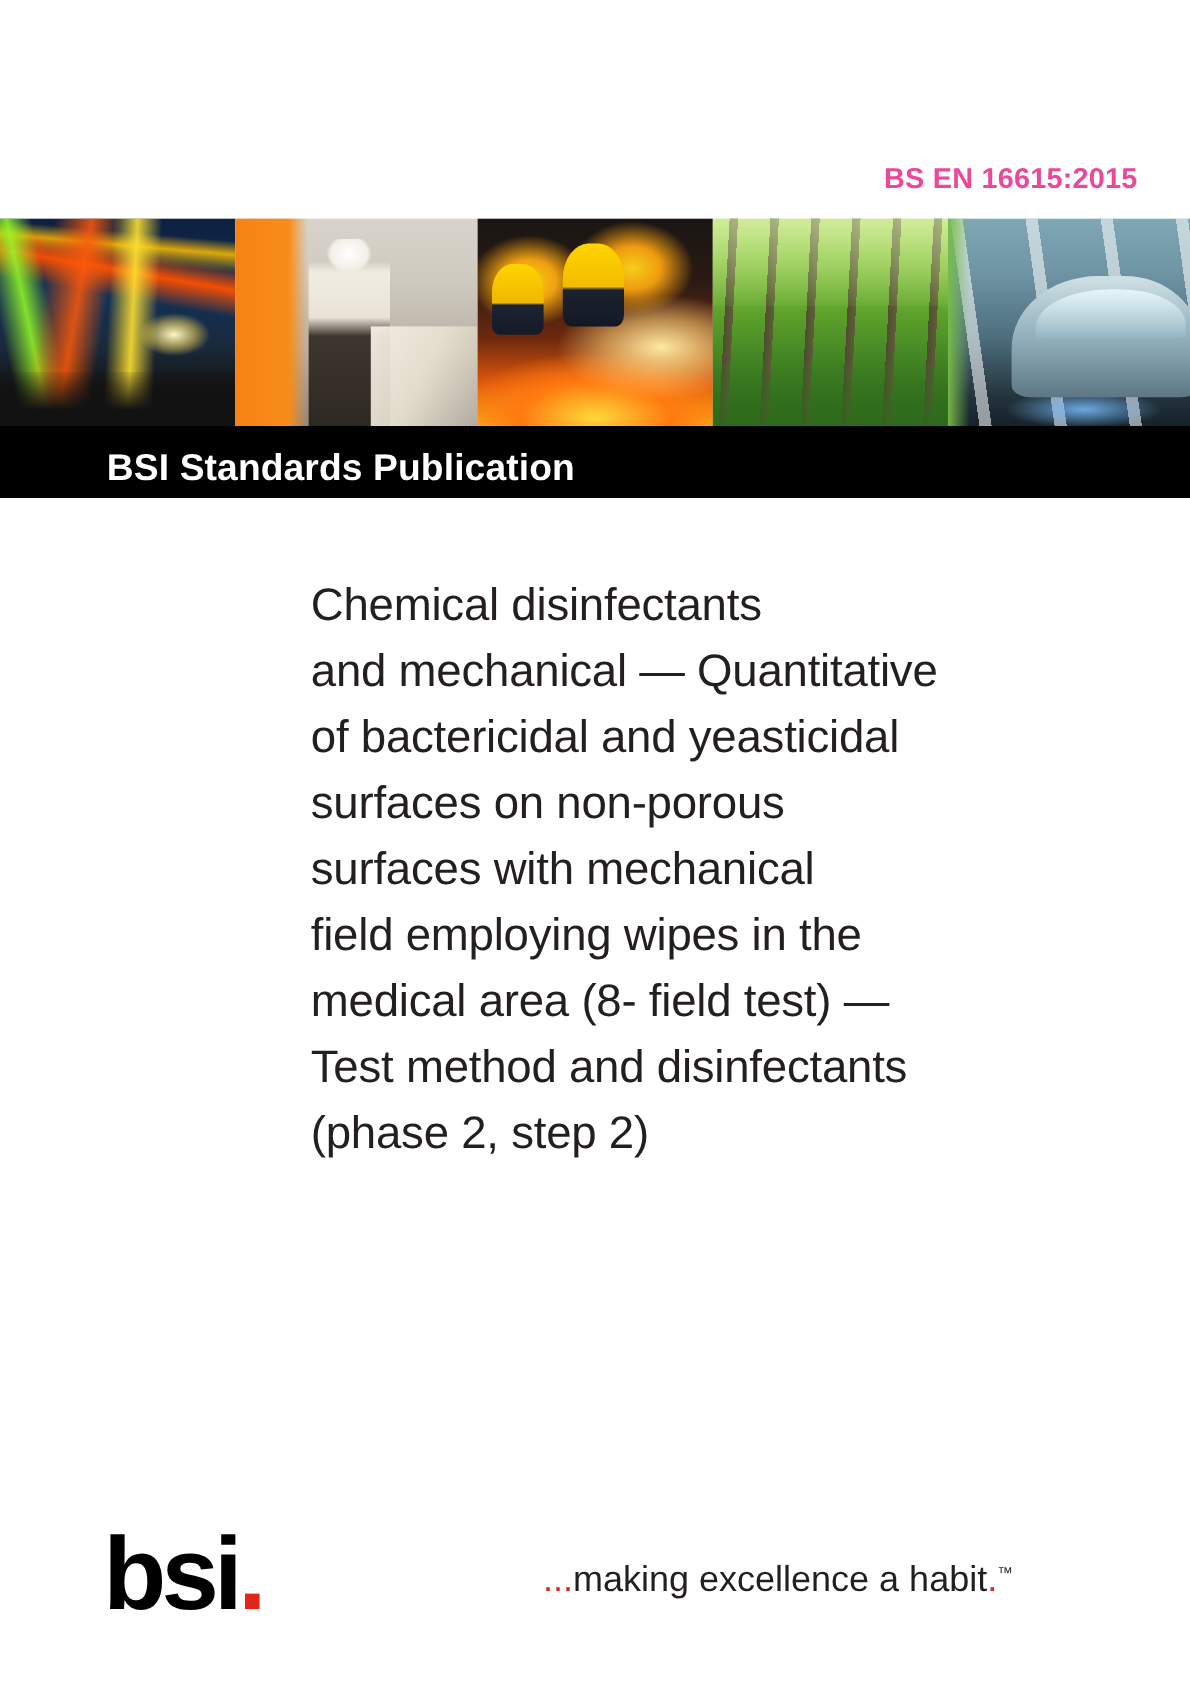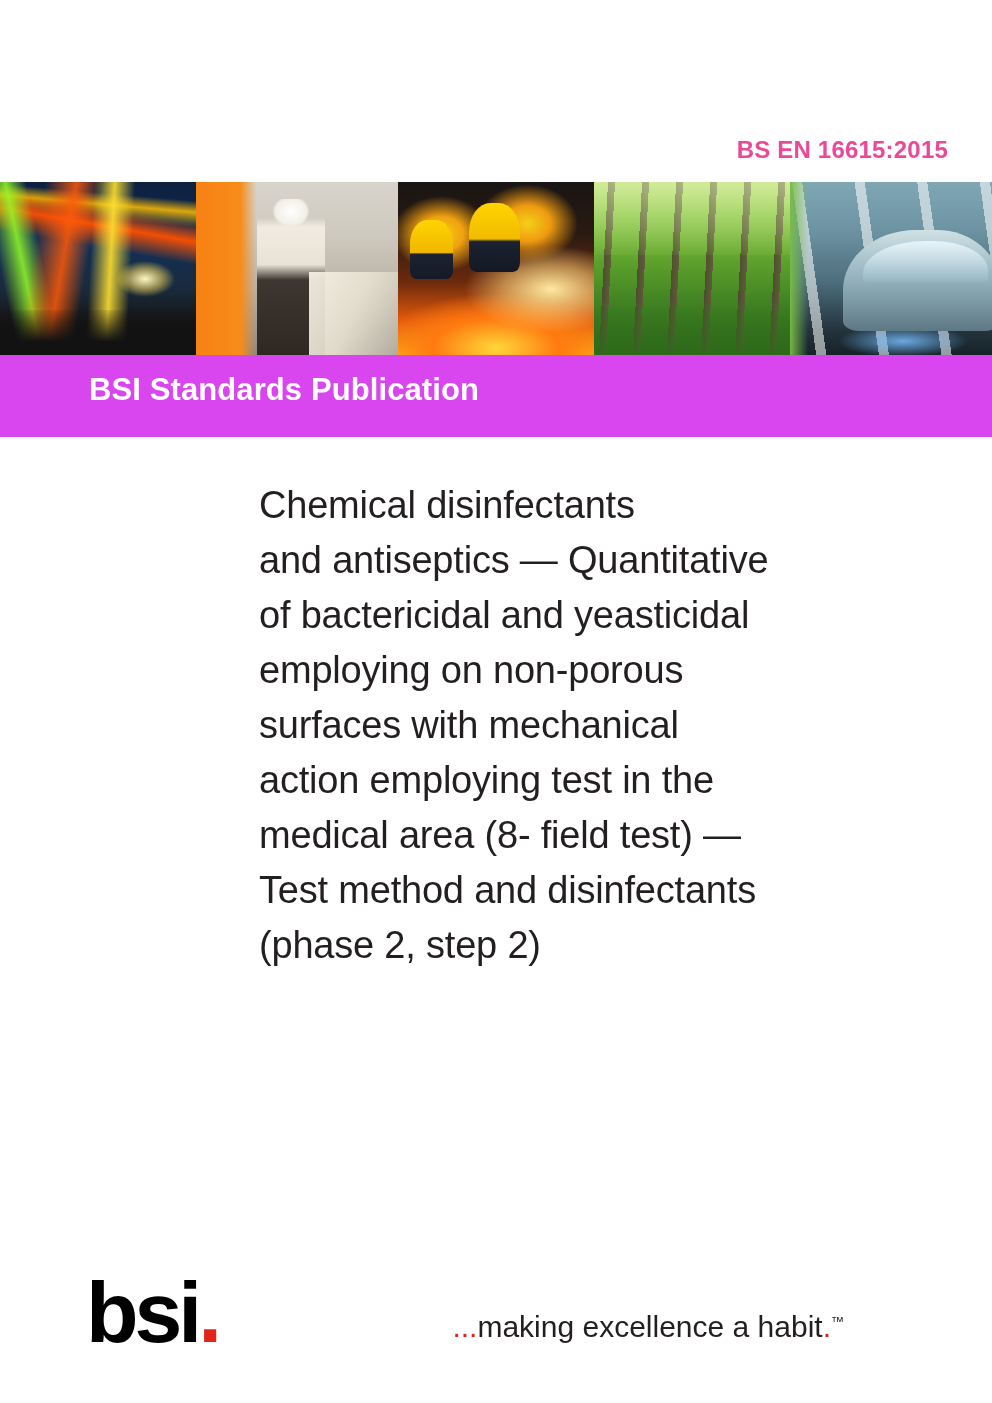--- a/index.html
+++ b/index.html
@@ -166,22 +166,22 @@
     background: linear-gradient(to bottom, rgba(235,248,252,0.9), rgba(150,185,200,0.5));
     border-radius: 50% 44% 6% 6% / 78% 70% 6% 6%;
   }
 
   
   .red-banner {
     position: absolute;
     left: 0;
     top: 355px;
     width: 992px;
-    height: 82px;
-    background: #d946ef;
+    height: 60px;
+    background: #000000;
   }
   .red-banner-text {
     position: absolute;
     left: 89px;
     top: 17px;
     font-size: 31px;
     font-weight: bold;
     color: #ffffff;
     letter-spacing: 0.1px;
     white-space: nowrap;
@@ -222,21 +222,21 @@
     letter-spacing: -4px;
     white-space: nowrap;
   }
   .bsi-logo .dot {
     color: #e1251b;
     letter-spacing: 0;
   }
   .tagline {
     position: absolute;
     right: 40px;
-    bottom: 60px;
+    bottom: 70px;
     font-size: 30px;
     line-height: 32px;
     color: #231f20;
     white-space: nowrap;
   }
   .tagline .lead-dots { color: #e1251b; }
   .tagline .end-dot { color: #e1251b; }
   .tagline .tm {
     font-size: 13px;
     vertical-align: super;
@@ -255,25 +255,25 @@
   <div class="photo-panel p4"></div>
   <div class="photo-panel p5"></div>
 </div>
 
 <div class="red-banner">
   <div class="red-banner-text">BSI Standards Publication</div>
 </div>
 
 <div class="title-block">
   <div class="title-line">Chemical disinfectants</div>
-  <div class="title-line">and antiseptics — Quantitative</div>
+  <div class="title-line">and mechanical — Quantitative</div>
   <div class="title-line">of bactericidal and yeasticidal</div>
-  <div class="title-line">employing on non-porous</div>
+  <div class="title-line">surfaces on non-porous</div>
   <div class="title-line">surfaces with mechanical</div>
-  <div class="title-line">action employing test in the</div>
+  <div class="title-line">field employing wipes in the</div>
   <div class="title-line">medical area (8- field test) —</div>
   <div class="title-line">Test method and disinfectants</div>
   <div class="title-line">(phase 2, step 2)</div>
 </div>
 
 <div class="footer">
   <div class="bsi-logo"><span>bsi</span><span class="dot">.</span></div>
 
   <div class="tagline"><span class="lead-dots">...</span><span>making excellence a habit</span><span class="end-dot">.</span><span class="tm">™</span></div>
 </div>

